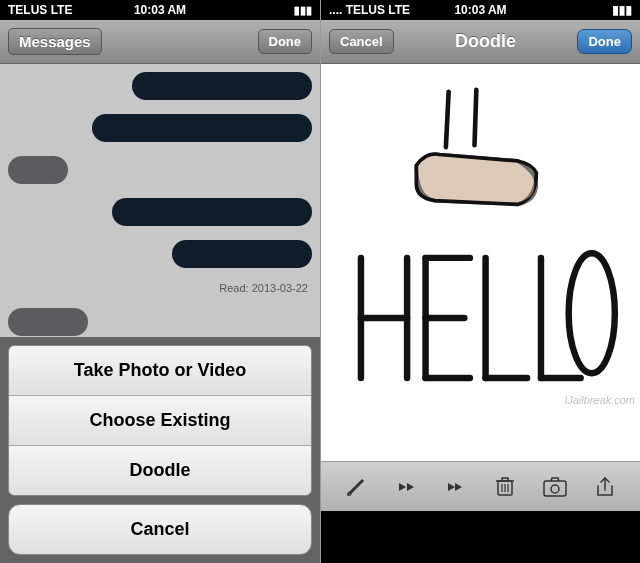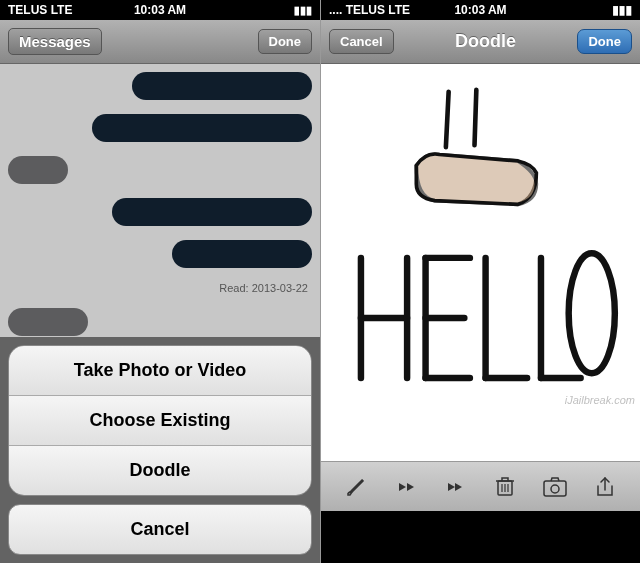--- a/index.html
+++ b/index.html
@@ -151,21 +151,21 @@
       background: rgba(0,0,0,0.5);
       display: flex;
       flex-direction: column;
       align-items: center;
       padding: 8px;
       gap: 8px;
     }
 
     .action-sheet-group {
       width: 100%;
-      border-radius: 16px;
+      border-radius: 6px;
       overflow: hidden;
       border: 1px solid #888;
     }
 
     .action-btn {
       width: 100%;
       padding: 14px 0;
       background: linear-gradient(to bottom, #f5f5f5, #e0e0e0);
       border: none;
       border-bottom: 1px solid #aaa;

